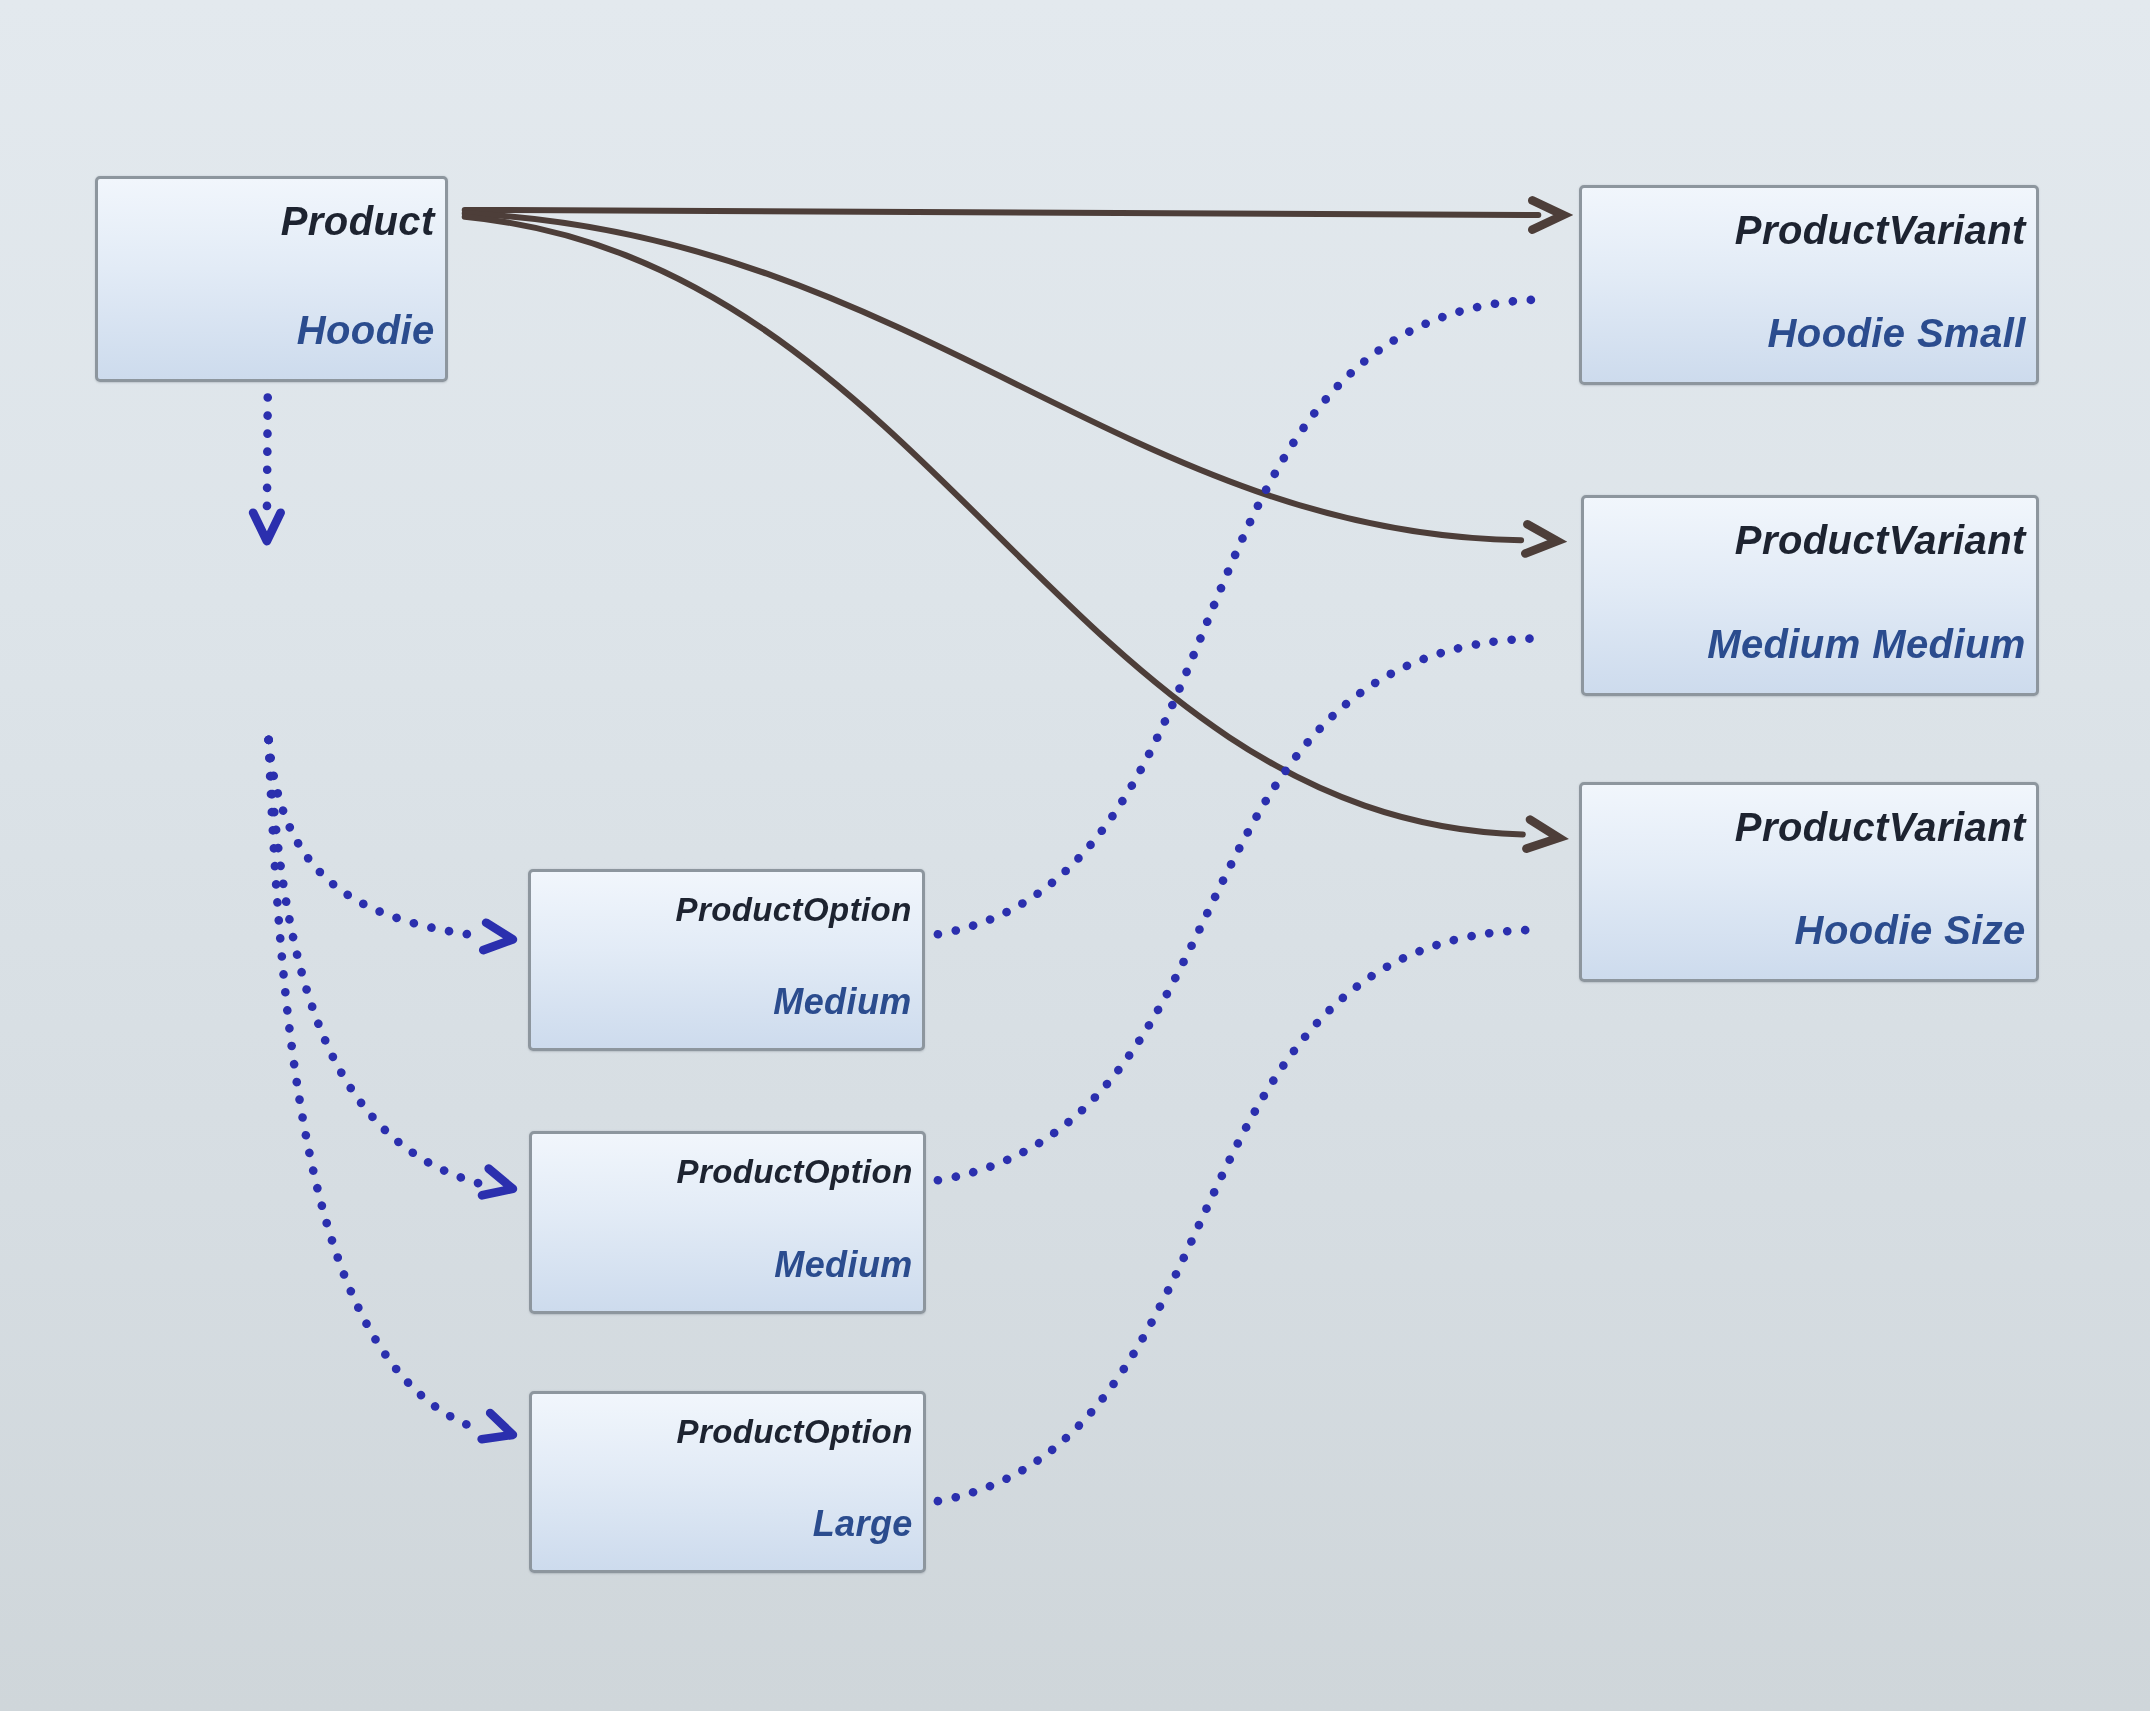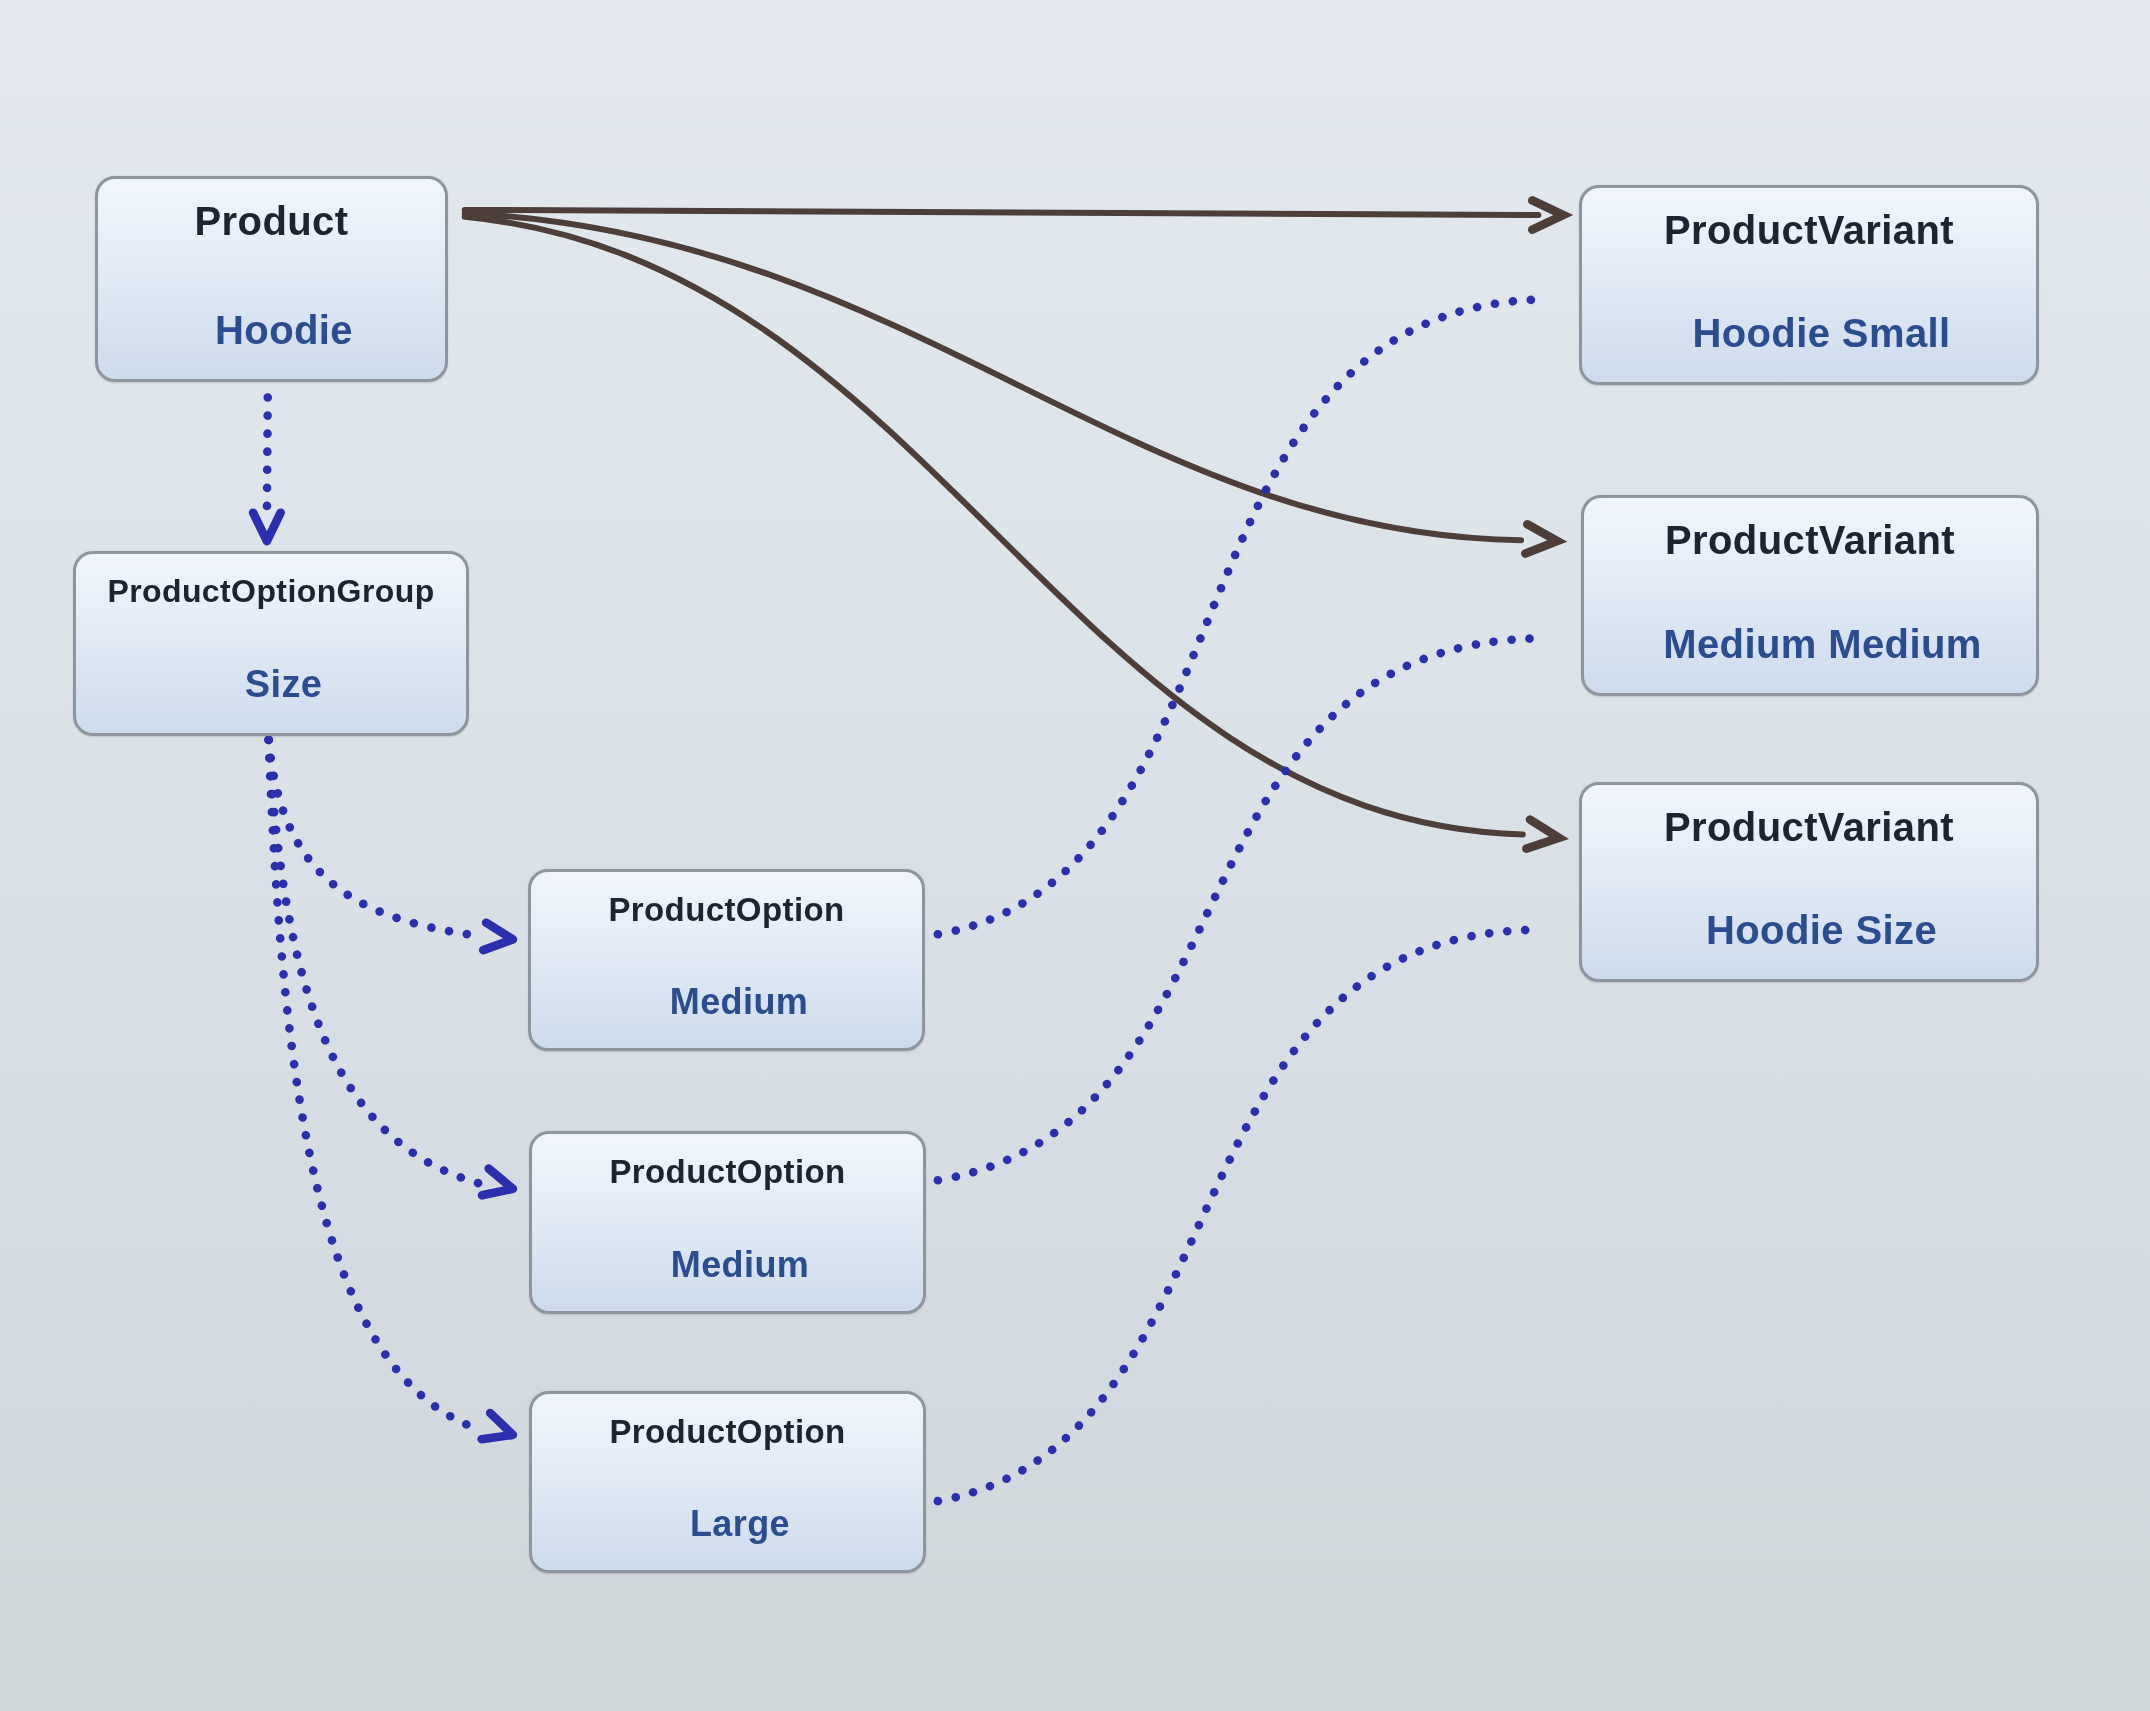--- a/index.html
+++ b/index.html
@@ -20,28 +20,29 @@
     position: absolute;
     left: 0; top: 0;
     width: 2151px;
     height: 1711px;
     display: block;
   }
   .node {
     position: absolute;
     box-sizing: border-box;
     border: 3.4px solid #8d969e;
-    border-radius: 20px;
+    border-radius: 5px;
     background: linear-gradient(180deg, #f1f6fc 0%, #e2ebf6 45%, #cddbed 100%);
     display: flex;
     flex-direction: column;
-    align-items: center;
+    align-items: flex-end;
     justify-content: space-between;
     padding: 19px 10.3px 26px 10.3px;
     box-shadow: 0 0.9px 1.7px rgba(90,100,110,0.25);
+    font-style: italic;
   }
   .node-title {
     font-weight: bold;
     color: #1d2330;
     line-height: 1.15;
     letter-spacing: 0.4px;
     white-space: nowrap;
   }
   .node-subtitle {
     font-weight: bold;
@@ -112,24 +113,20 @@
       <path transform="translate(596,1382) rotate(14)" d="M -33 -16 L 0 0 L -33 16"></path>
       <path transform="translate(596,1668) rotate(18)" d="M -33 -16 L 0 0 L -33 16"></path>
     </g>
   </svg>
 
   <div class="node n-product">
     <div class="node-title">Product</div>
     <div class="node-subtitle">Hoodie</div>
   </div>
 
-  <div class="node n-option-group">
-    <div class="node-title">ProductOptionGroup</div>
-    <div class="node-subtitle">Size</div>
-  </div>
 
   <div class="node n-option-small">
     <div class="node-title">ProductOption</div>
     <div class="node-subtitle">Medium</div>
   </div>
 
   <div class="node n-option-medium">
     <div class="node-title">ProductOption</div>
     <div class="node-subtitle">Medium</div>
   </div>

